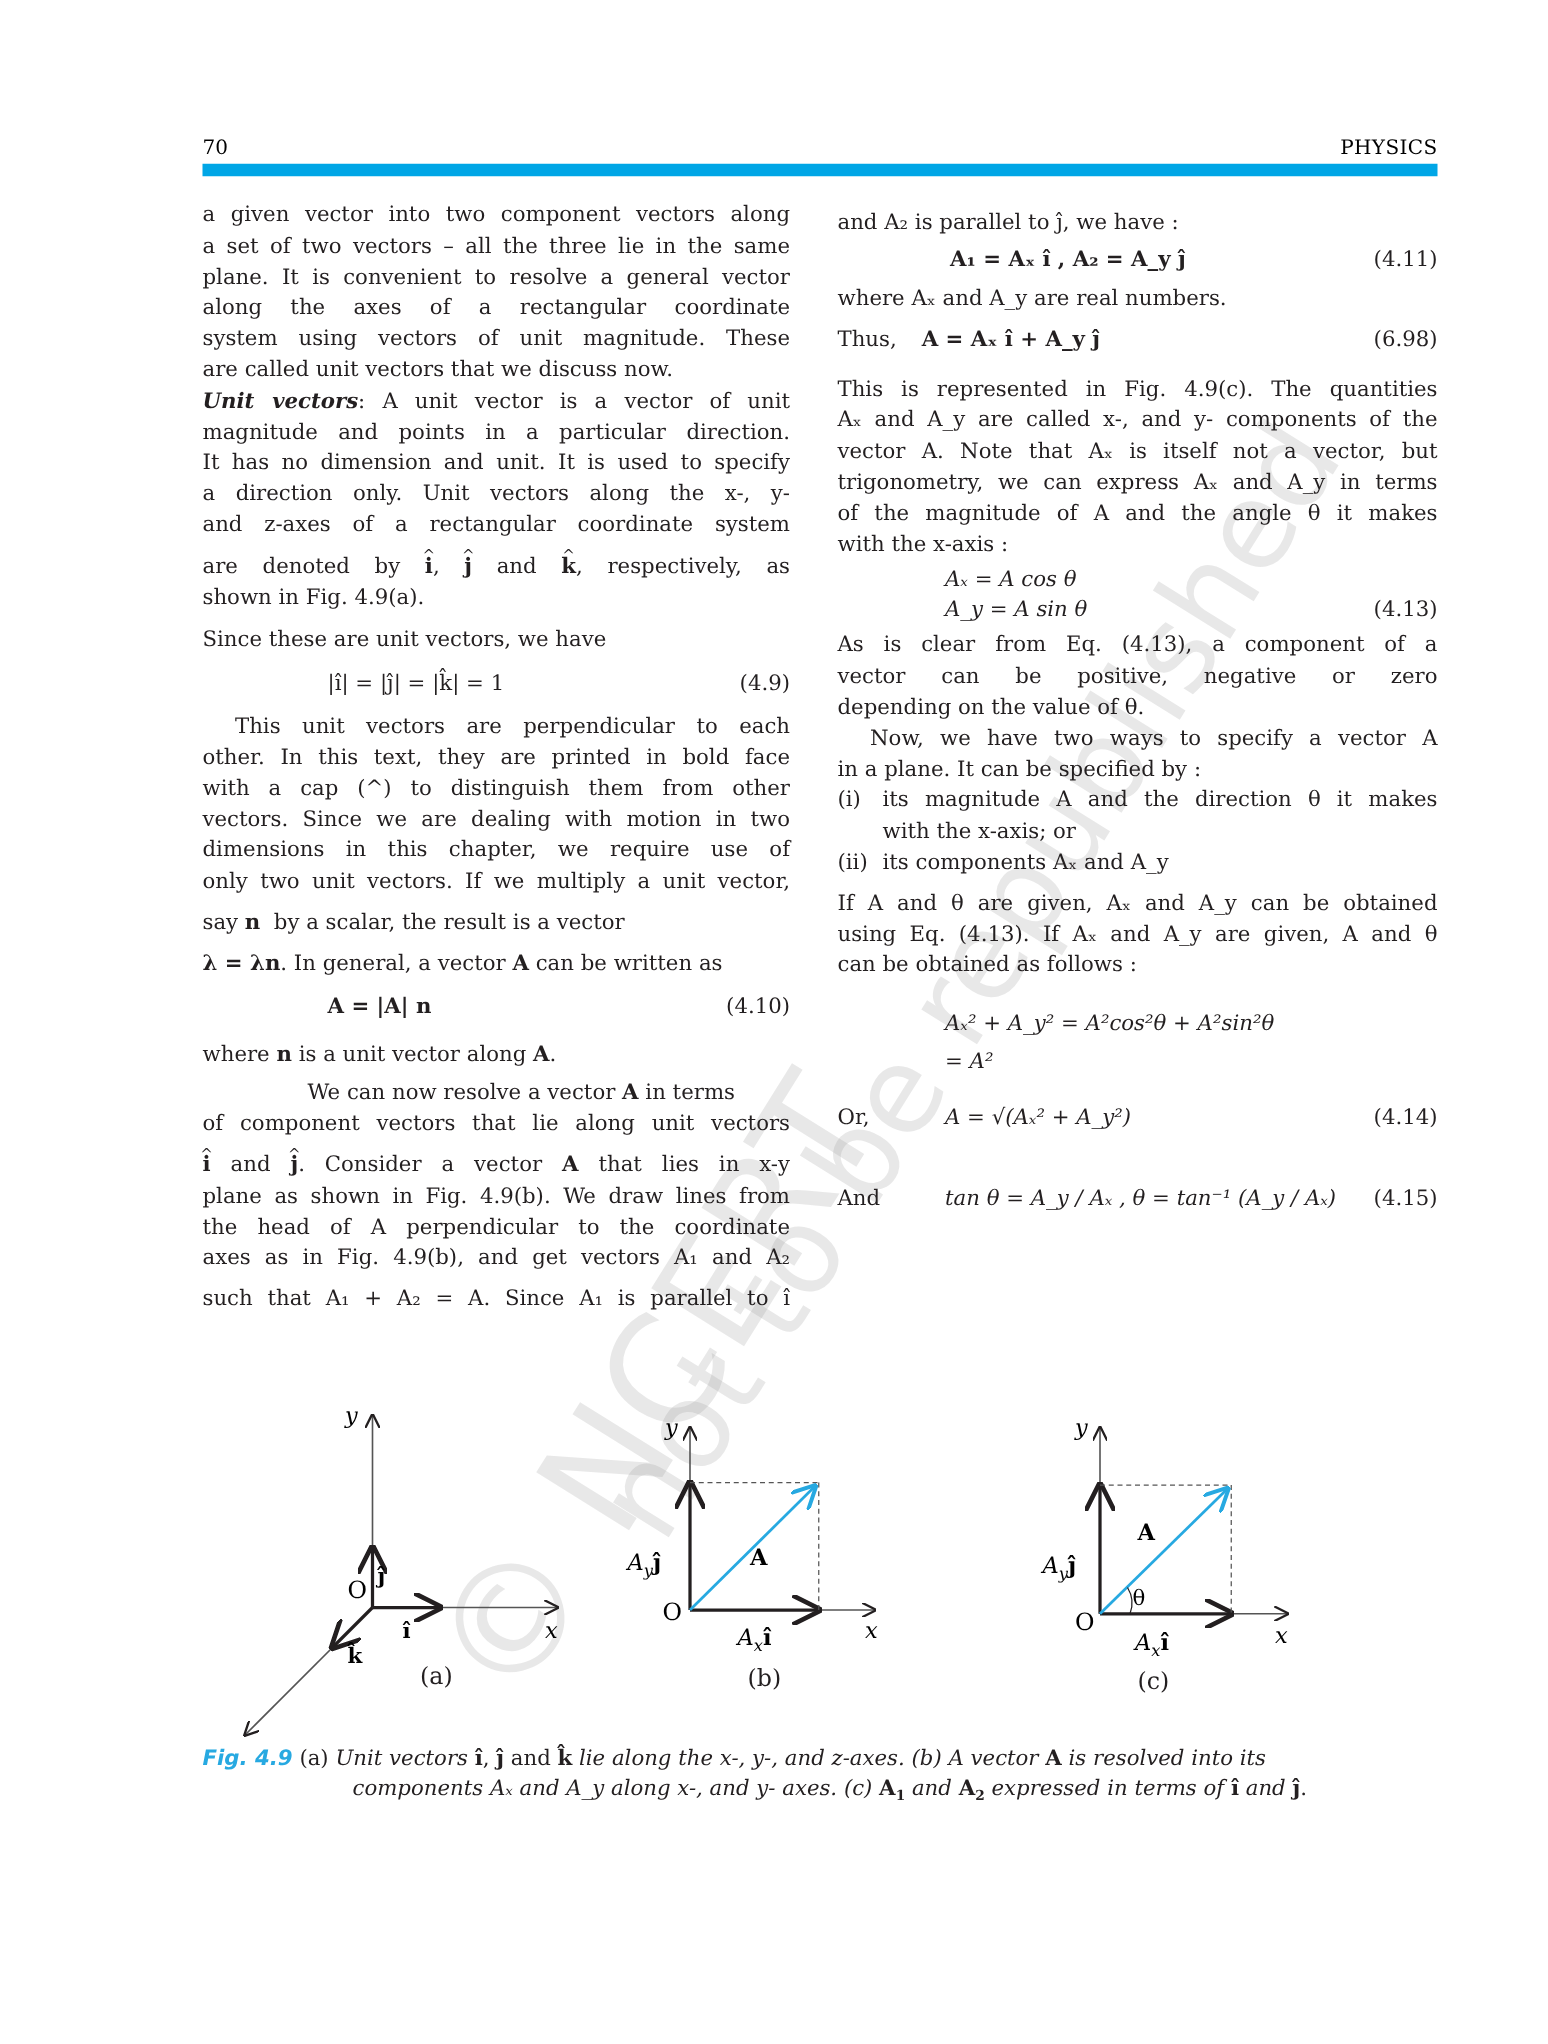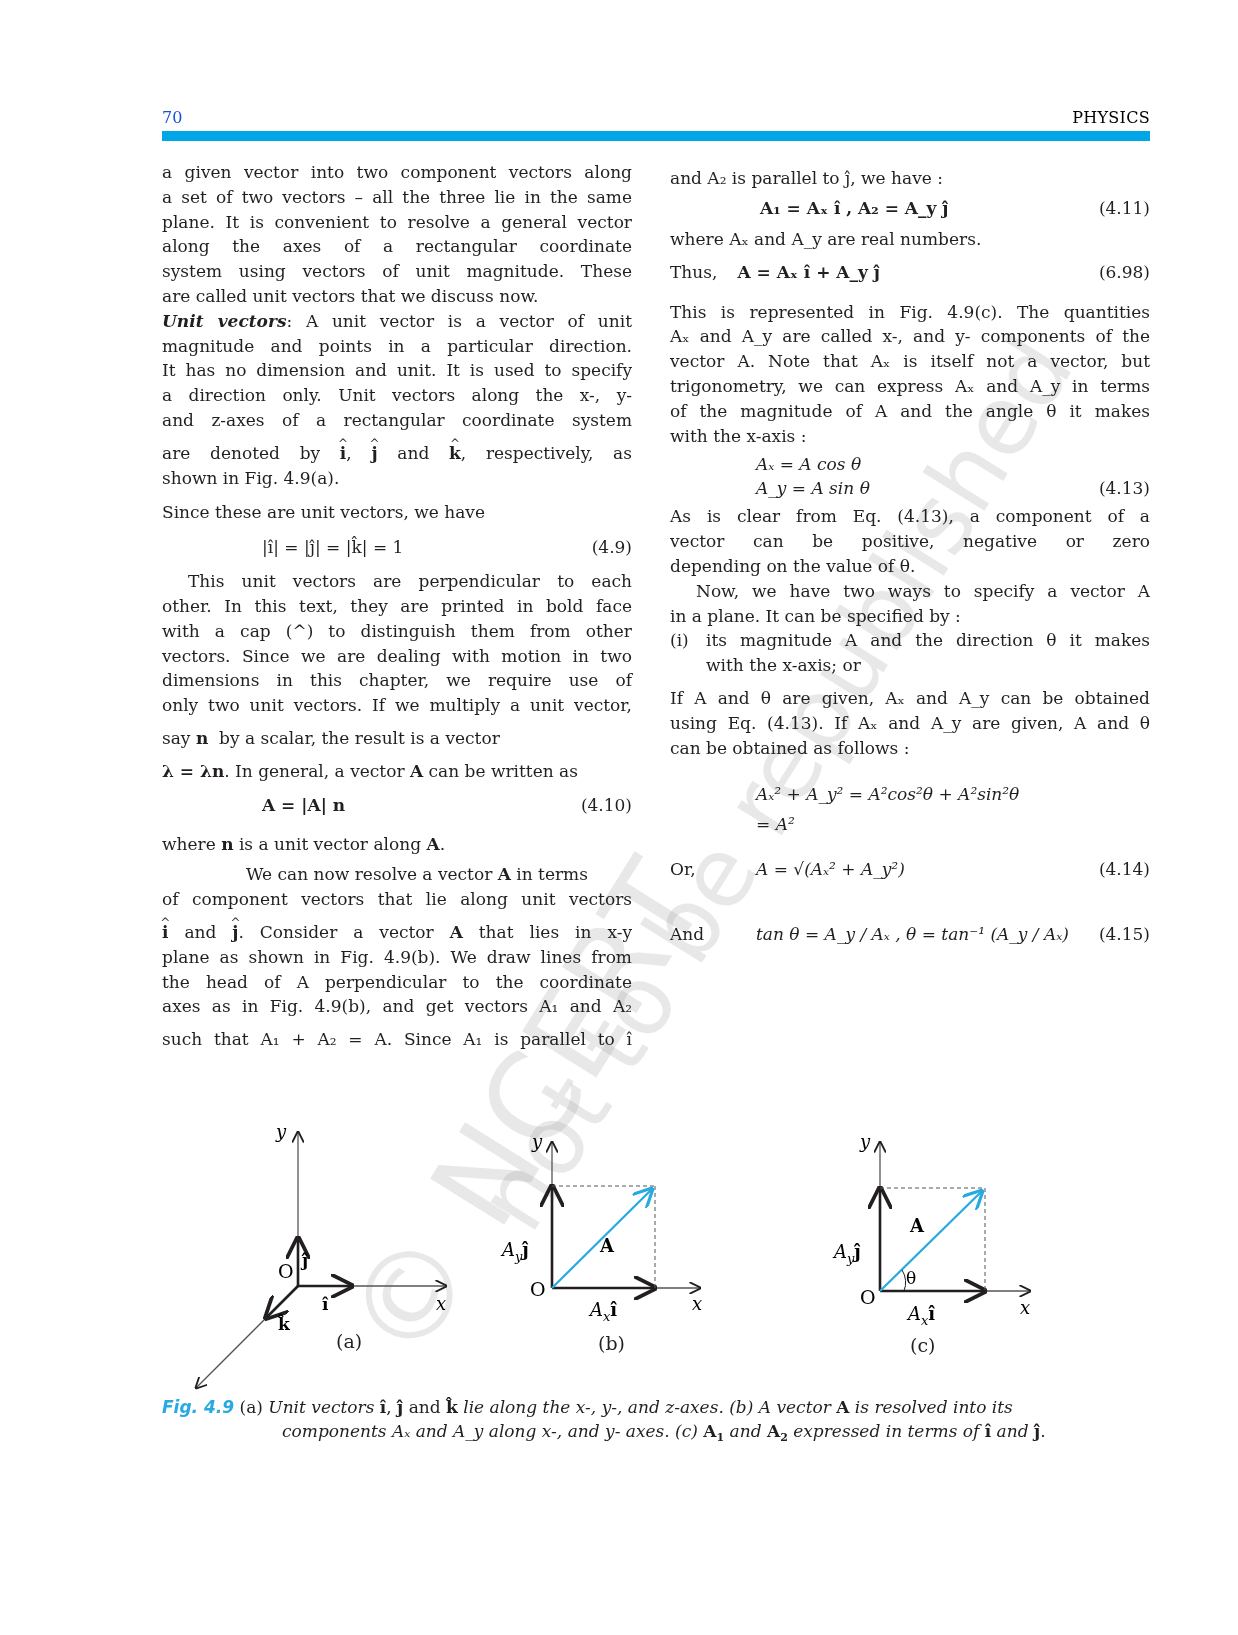--- a/index.html
+++ b/index.html
@@ -1,18 +1,18 @@
 <!DOCTYPE html>
 <html><head>
 <meta charset="utf-8">
 <style>
   html, body { margin: 0; padding: 0; background: #ffffff; }
   body { width: 1238px; height: 1635px; position: relative; overflow: hidden;
          font-family: "DejaVu Serif", "Liberation Serif", serif; color: #231f20; }
-  .page-num { position: absolute; left: 162px; top: 108px; font-size: 16px; color: #1d4ed8; }
+  .page-num { position: absolute; left: 162px; top: 108px; font-size: 16px; color: #000000; }
   .running-head { position: absolute; right: 88px; top: 108px; font-size: 16px; color: #000000; letter-spacing: 0.3px; }
   .head-bar { position: absolute; left: 162px; top: 131px; width: 988px; height: 10px; background: #00a6e6; }
 
   .col { position: absolute; top: 160px; font-size: 17px; line-height: 24.8px; }
   .col-left { left: 162px; width: 470px; }
   .col-right { left: 670px; width: 480px; }
   .col p { margin: 0; text-align: justify; }
   .col .line { display: block; white-space: nowrap; text-align: justify; text-align-last: justify; }
   .col .line.last { text-align-last: left; }
   .indent { text-indent: 26px; }
@@ -136,20 +136,24 @@
     <span class="line indent">Now, we have two ways to specify a vector A</span>
     <span class="line last">in a plane. It can be specified by :</span>
   </p>
   <div>
     <div style="display:flex;">
       <span style="width:36px;">(i)</span>
       <div style="flex:1;">
         <span class="line">its magnitude A and the direction θ it makes</span>
         <span class="line last">with the x-axis; or</span>
       </div>
+    </div>
+    <div style="display:flex;">
+      <span style="width:36px;">(ii)</span>
+      <span class="line last">its components Aₓ and A_y</span>
     </div>
   </div>
   <p style="margin-top:8px;">
     <span class="line">If A and θ are given, Aₓ and A_y can be obtained</span>
     <span class="line">using Eq. (4.13). If Aₓ and A_y are given, A and θ</span>
     <span class="line last">can be obtained as follows :</span>
   </p>
   <div style="margin-top:18px; height:66px;">
     <div class="i" style="margin-left:86px; line-height:32px;">Aₓ² + A_y² = A²cos²θ + A²sin²θ</div>
     <div class="i" style="margin-left:86px; line-height:28px;">= A²</div>

